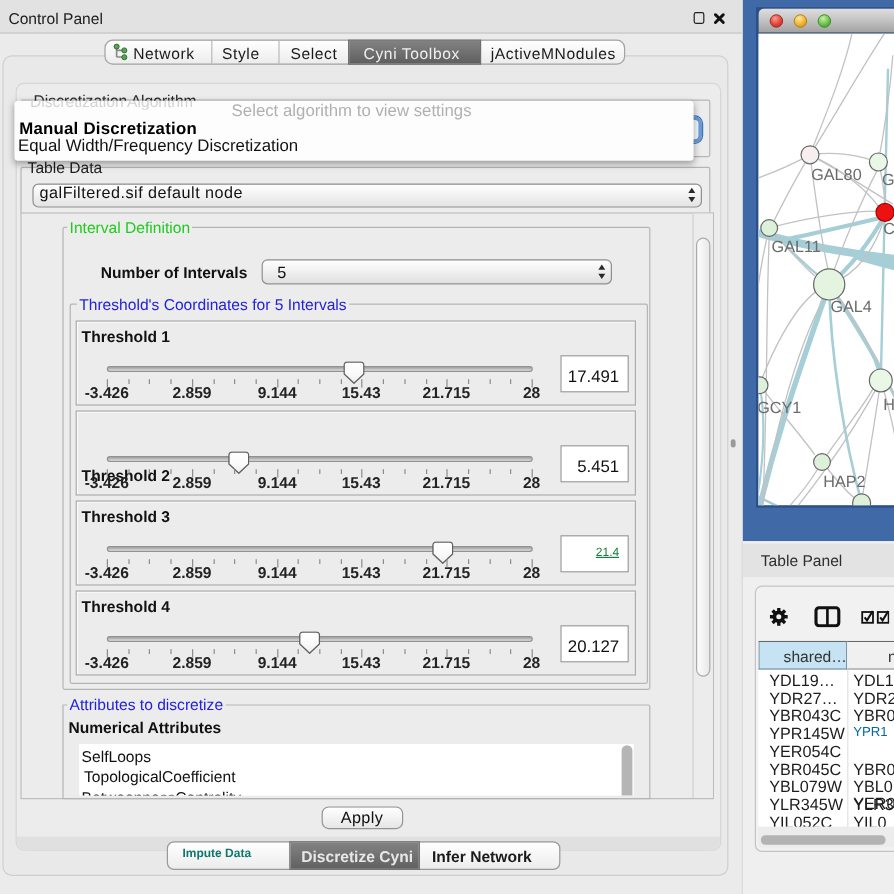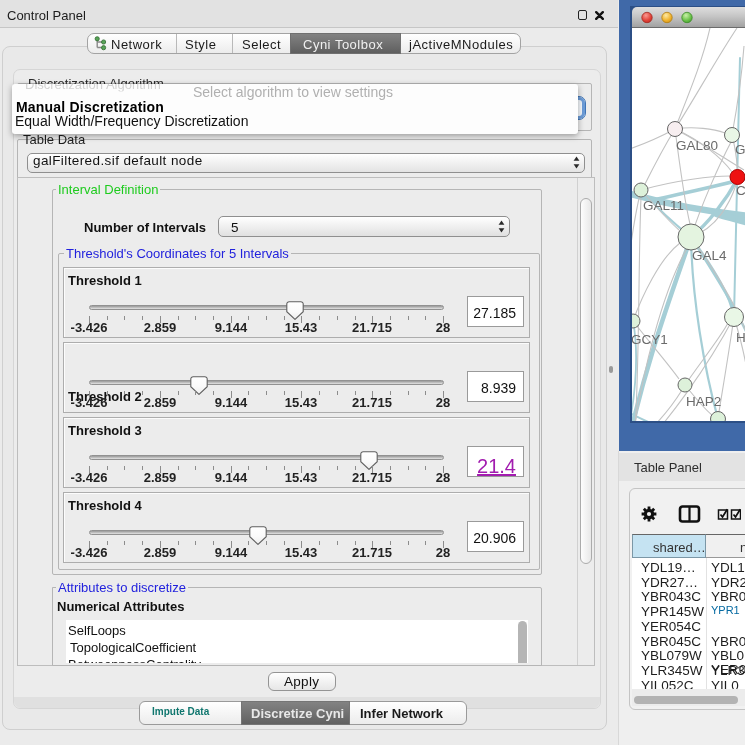--- a/index.html
+++ b/index.html
@@ -81,21 +81,21 @@
   <path d="M3.2 0.7 h11.6 a2.4 2.4 0 0 1 2.4 2.4 v7.6 L9 18.4 L0.8 10.7 V3.1 a2.4 2.4 0 0 1 2.4-2.4 Z" fill="url(#thumbgrad0)" stroke="#5f5f5f" stroke-width="1.1"></path>
   <defs>
       <linearGradient id="thumbgrad0" x1="0" y1="0" x2="0" y2="1">
         <stop offset="0" stop-color="#ffffff"></stop>
         <stop offset="0.55" stop-color="#fafafa"></stop>
         <stop offset="1" stop-color="#ededed"></stop>
       </linearGradient>
     </defs>
 </svg>
 <div class="abs" style="left:467px; top:296px; width:57px; height:31px; background:#ffffff; border:1px solid #9a9a9a;"></div>
-<div class="txt" style="right:229px; top:305px; font-size:14px; color:#111;">27.185</div>
+<div class="txt" style="right:229px; top:305px; font-size:14px; color:#111;">17.491</div>
 <div class="txt" style="left:89px; top:319.5px; transform:translateX(-50%); font-size:13px; font-weight:bold; color:#222;">-3.426</div>
 <div class="txt" style="left:160px; top:319.5px; transform:translateX(-50%); font-size:13px; font-weight:bold; color:#222;">2.859</div>
 <div class="txt" style="left:231px; top:319.5px; transform:translateX(-50%); font-size:13px; font-weight:bold; color:#222;">9.144</div>
 <div class="txt" style="left:301px; top:319.5px; transform:translateX(-50%); font-size:13px; font-weight:bold; color:#222;">15.43</div>
 <div class="txt" style="left:372px; top:319.5px; transform:translateX(-50%); font-size:13px; font-weight:bold; color:#222;">21.715</div>
 <div class="txt" style="left:443px; top:319.5px; transform:translateX(-50%); font-size:13px; font-weight:bold; color:#222;">28</div>
 <div class="abs" style="left:89.0px; top:316px; width:1px; height:6.5px; background:#8c8c8c;"></div>
 <div class="abs" style="left:106.7px; top:316px; width:1px; height:4px; background:#8c8c8c;"></div>
 <div class="abs" style="left:124.4px; top:316px; width:1px; height:4px; background:#8c8c8c;"></div>
 <div class="abs" style="left:142.1px; top:316px; width:1px; height:4px; background:#8c8c8c;"></div>
@@ -125,21 +125,21 @@
   <path d="M3.2 0.7 h11.6 a2.4 2.4 0 0 1 2.4 2.4 v7.6 L9 18.4 L0.8 10.7 V3.1 a2.4 2.4 0 0 1 2.4-2.4 Z" fill="url(#thumbgrad1)" stroke="#5f5f5f" stroke-width="1.1"></path>
   <defs>
       <linearGradient id="thumbgrad1" x1="0" y1="0" x2="0" y2="1">
         <stop offset="0" stop-color="#ffffff"></stop>
         <stop offset="0.55" stop-color="#fafafa"></stop>
         <stop offset="1" stop-color="#ededed"></stop>
       </linearGradient>
     </defs>
 </svg>
 <div class="abs" style="left:467px; top:371px; width:57px; height:31px; background:#ffffff; border:1px solid #9a9a9a;"></div>
-<div class="txt" style="right:229px; top:380px; font-size:14px; color:#111;">8.939</div>
+<div class="txt" style="right:229px; top:380px; font-size:14px; color:#111;">5.451</div>
 <div class="txt" style="left:89px; top:394.5px; transform:translateX(-50%); font-size:13px; font-weight:bold; color:#222;">-3.426</div>
 <div class="txt" style="left:160px; top:394.5px; transform:translateX(-50%); font-size:13px; font-weight:bold; color:#222;">2.859</div>
 <div class="txt" style="left:231px; top:394.5px; transform:translateX(-50%); font-size:13px; font-weight:bold; color:#222;">9.144</div>
 <div class="txt" style="left:301px; top:394.5px; transform:translateX(-50%); font-size:13px; font-weight:bold; color:#222;">15.43</div>
 <div class="txt" style="left:372px; top:394.5px; transform:translateX(-50%); font-size:13px; font-weight:bold; color:#222;">21.715</div>
 <div class="txt" style="left:443px; top:394.5px; transform:translateX(-50%); font-size:13px; font-weight:bold; color:#222;">28</div>
 <div class="abs" style="left:89.0px; top:391px; width:1px; height:6.5px; background:#8c8c8c;"></div>
 <div class="abs" style="left:106.7px; top:391px; width:1px; height:4px; background:#8c8c8c;"></div>
 <div class="abs" style="left:124.4px; top:391px; width:1px; height:4px; background:#8c8c8c;"></div>
 <div class="abs" style="left:142.1px; top:391px; width:1px; height:4px; background:#8c8c8c;"></div>
@@ -169,21 +169,21 @@
   <path d="M3.2 0.7 h11.6 a2.4 2.4 0 0 1 2.4 2.4 v7.6 L9 18.4 L0.8 10.7 V3.1 a2.4 2.4 0 0 1 2.4-2.4 Z" fill="url(#thumbgrad2)" stroke="#5f5f5f" stroke-width="1.1"></path>
   <defs>
       <linearGradient id="thumbgrad2" x1="0" y1="0" x2="0" y2="1">
         <stop offset="0" stop-color="#ffffff"></stop>
         <stop offset="0.55" stop-color="#fafafa"></stop>
         <stop offset="1" stop-color="#ededed"></stop>
       </linearGradient>
     </defs>
 </svg>
 <div class="abs" style="left:467px; top:446px; width:57px; height:31px; background:#ffffff; border:1px solid #9a9a9a;"></div>
-<div class="txt" style="right:229px; top:455px; font-size:20px; color:#a21caf;text-decoration:underline;">21.4</div>
+<div class="txt" style="right:229px; top:455px; font-size:10px; color:#15803d;text-decoration:underline;">21.4</div>
 <div class="txt" style="left:89px; top:469.5px; transform:translateX(-50%); font-size:13px; font-weight:bold; color:#222;">-3.426</div>
 <div class="txt" style="left:160px; top:469.5px; transform:translateX(-50%); font-size:13px; font-weight:bold; color:#222;">2.859</div>
 <div class="txt" style="left:231px; top:469.5px; transform:translateX(-50%); font-size:13px; font-weight:bold; color:#222;">9.144</div>
 <div class="txt" style="left:301px; top:469.5px; transform:translateX(-50%); font-size:13px; font-weight:bold; color:#222;">15.43</div>
 <div class="txt" style="left:372px; top:469.5px; transform:translateX(-50%); font-size:13px; font-weight:bold; color:#222;">21.715</div>
 <div class="txt" style="left:443px; top:469.5px; transform:translateX(-50%); font-size:13px; font-weight:bold; color:#222;">28</div>
 <div class="abs" style="left:89.0px; top:466px; width:1px; height:6.5px; background:#8c8c8c;"></div>
 <div class="abs" style="left:106.7px; top:466px; width:1px; height:4px; background:#8c8c8c;"></div>
 <div class="abs" style="left:124.4px; top:466px; width:1px; height:4px; background:#8c8c8c;"></div>
 <div class="abs" style="left:142.1px; top:466px; width:1px; height:4px; background:#8c8c8c;"></div>
@@ -213,21 +213,21 @@
   <path d="M3.2 0.7 h11.6 a2.4 2.4 0 0 1 2.4 2.4 v7.6 L9 18.4 L0.8 10.7 V3.1 a2.4 2.4 0 0 1 2.4-2.4 Z" fill="url(#thumbgrad3)" stroke="#5f5f5f" stroke-width="1.1"></path>
   <defs>
       <linearGradient id="thumbgrad3" x1="0" y1="0" x2="0" y2="1">
         <stop offset="0" stop-color="#ffffff"></stop>
         <stop offset="0.55" stop-color="#fafafa"></stop>
         <stop offset="1" stop-color="#ededed"></stop>
       </linearGradient>
     </defs>
 </svg>
 <div class="abs" style="left:467px; top:521px; width:57px; height:31px; background:#ffffff; border:1px solid #9a9a9a;"></div>
-<div class="txt" style="right:229px; top:530px; font-size:14px; color:#111;">20.906</div>
+<div class="txt" style="right:229px; top:530px; font-size:14px; color:#111;">20.127</div>
 <div class="txt" style="left:89px; top:544.5px; transform:translateX(-50%); font-size:13px; font-weight:bold; color:#222;">-3.426</div>
 <div class="txt" style="left:160px; top:544.5px; transform:translateX(-50%); font-size:13px; font-weight:bold; color:#222;">2.859</div>
 <div class="txt" style="left:231px; top:544.5px; transform:translateX(-50%); font-size:13px; font-weight:bold; color:#222;">9.144</div>
 <div class="txt" style="left:301px; top:544.5px; transform:translateX(-50%); font-size:13px; font-weight:bold; color:#222;">15.43</div>
 <div class="txt" style="left:372px; top:544.5px; transform:translateX(-50%); font-size:13px; font-weight:bold; color:#222;">21.715</div>
 <div class="txt" style="left:443px; top:544.5px; transform:translateX(-50%); font-size:13px; font-weight:bold; color:#222;">28</div>
 <div class="abs" style="left:89.0px; top:541px; width:1px; height:6.5px; background:#8c8c8c;"></div>
 <div class="abs" style="left:106.7px; top:541px; width:1px; height:4px; background:#8c8c8c;"></div>
 <div class="abs" style="left:124.4px; top:541px; width:1px; height:4px; background:#8c8c8c;"></div>
 <div class="abs" style="left:142.1px; top:541px; width:1px; height:4px; background:#8c8c8c;"></div>

